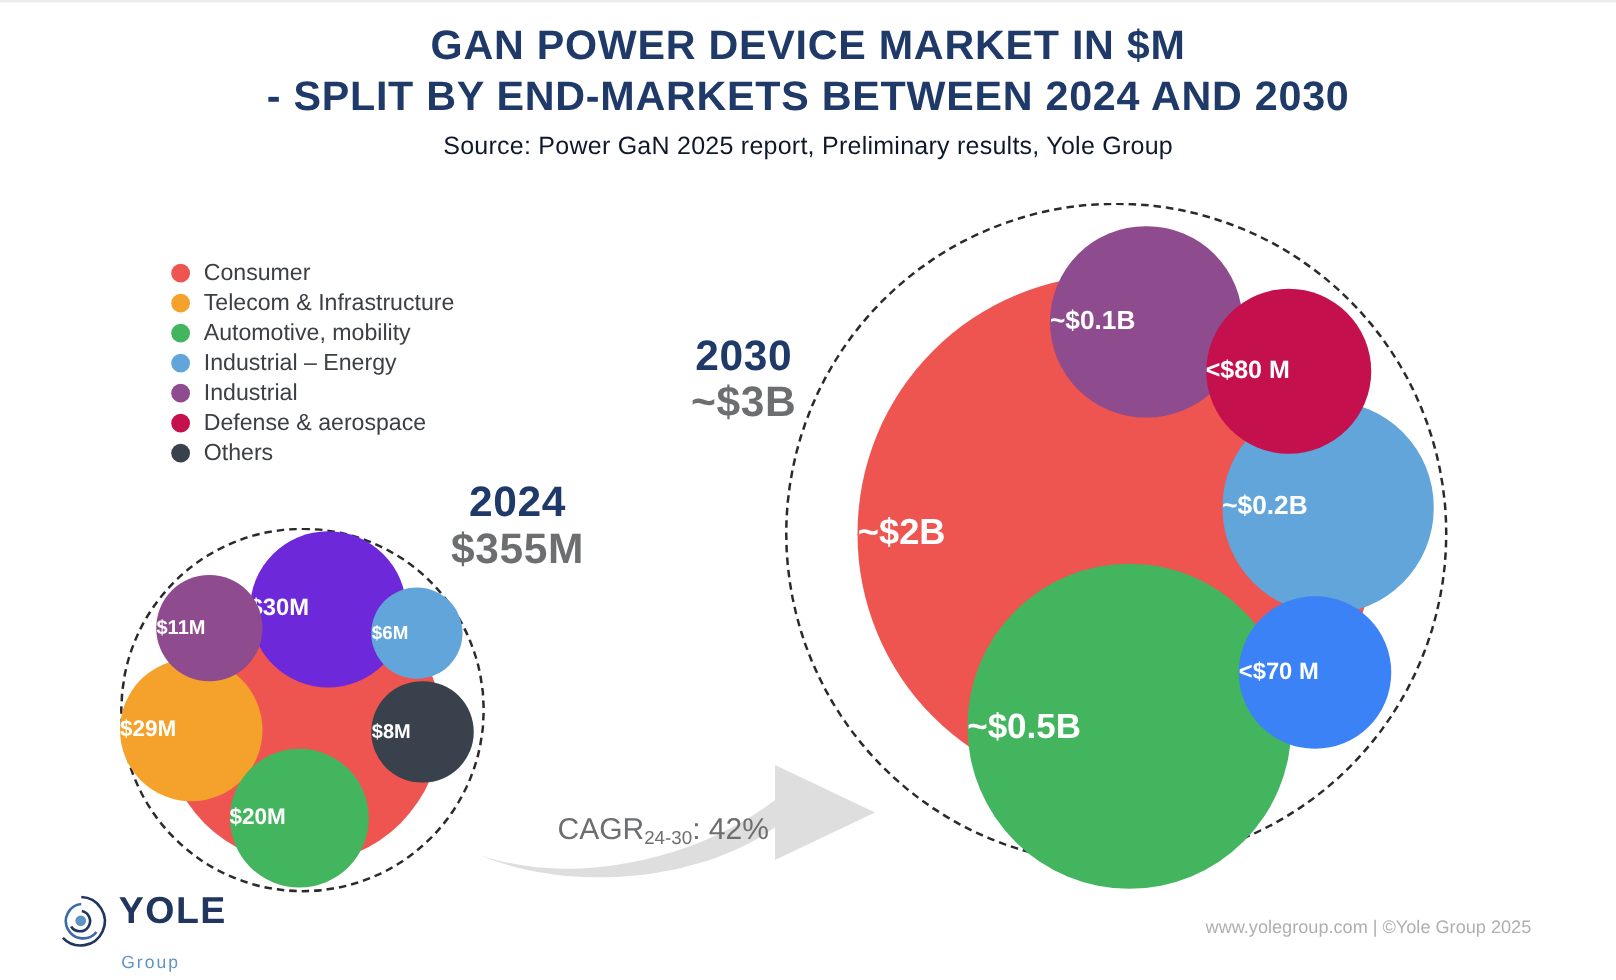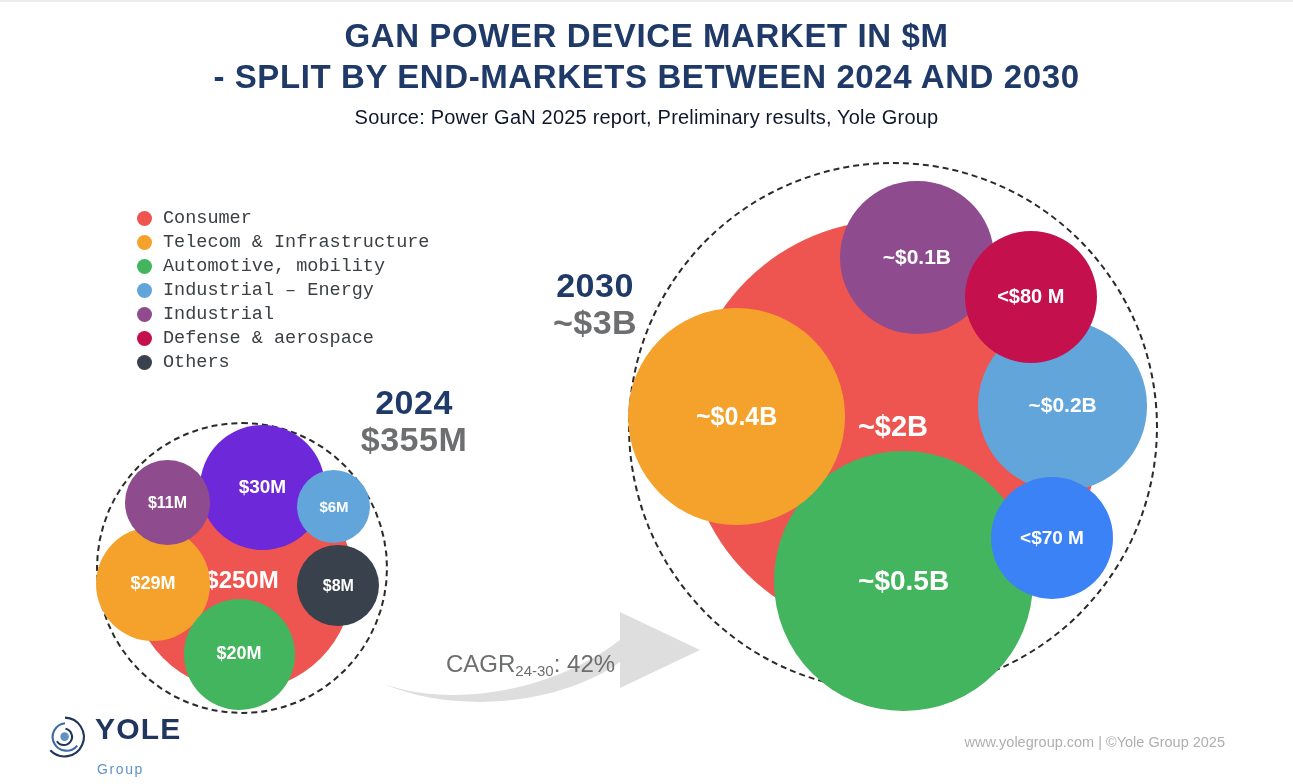--- a/index.html
+++ b/index.html
@@ -63,21 +63,20 @@
     width: 15px;
     height: 15px;
     border-radius: 50%;
     flex: 0 0 auto;
     margin-right: 11px;
   }
   .legend-label {
     font-size: 18.5px;
     color: #3C4045;
     white-space: nowrap;
-    font-family: Liberation Mono, monospace;
   }
 
   
   .year-block { position: absolute; text-align: center; }
   .year-num {
     font-size: 34px;
     font-weight: bold;
     color: #1F3A68;
     line-height: 1.05;
     letter-spacing: 0.5px;
@@ -99,21 +98,20 @@
     inset: 0;
     border-radius: 50%;
     border: 2.5px dashed #2A2A2A;
     box-sizing: border-box;
   }
   .bubble {
     position: absolute;
     border-radius: 50%;
     display: flex;
     align-items: center;
-    justify-content: center;
     color: #ffffff;
     font-weight: bold;
     text-align: center;
     line-height: 1.08;
     box-sizing: border-box;
   }
 
   #cluster-2024 { left: 96px; top: 420px; width: 292px; height: 292px; }
   #cluster-2030 { left: 628px; top: 160px; width: 530px; height: 530px; }
 
@@ -252,23 +250,20 @@
       </div>
     </div>
 
   <div class="cluster" id="cluster-2030">
     <div class="cluster-ring"></div>
   <div class="bubble" style="background: rgb(238, 85, 80); width: 78%; height: 78%; left: 11%; top: 11%; font-size: 29px;">
         <span>~$2B</span>
       </div>
       <div class="bubble" style="background: rgb(67, 181, 94); width: 49%; height: 49%; left: 27.5%; top: 54.5%; font-size: 28px;">
         <span>~$0.5B</span>
-      </div>
-      <div class="bubble" style="background: rgb(244, 162, 44); width: 41%; height: 41%; left: 0%; top: 27.5%; font-size: 25px;">
-        <span>~$0.4B</span>
       </div>
       <div class="bubble" style="background: rgb(97, 165, 219); width: 32%; height: 32%; left: 66%; top: 30%; font-size: 21px;">
         <span>~$0.2B</span>
       </div>
       <div class="bubble" style="background: rgb(142, 75, 142); width: 29%; height: 29%; left: 40%; top: 3.5%; font-size: 21px;">
         <span>~$0.1B</span>
       </div>
       <div class="bubble" style="background: rgb(197, 16, 78); width: 25%; height: 25%; left: 63.5%; top: 13%; font-size: 20px;">
         <span>&lt;$80 M</span>
       </div>

